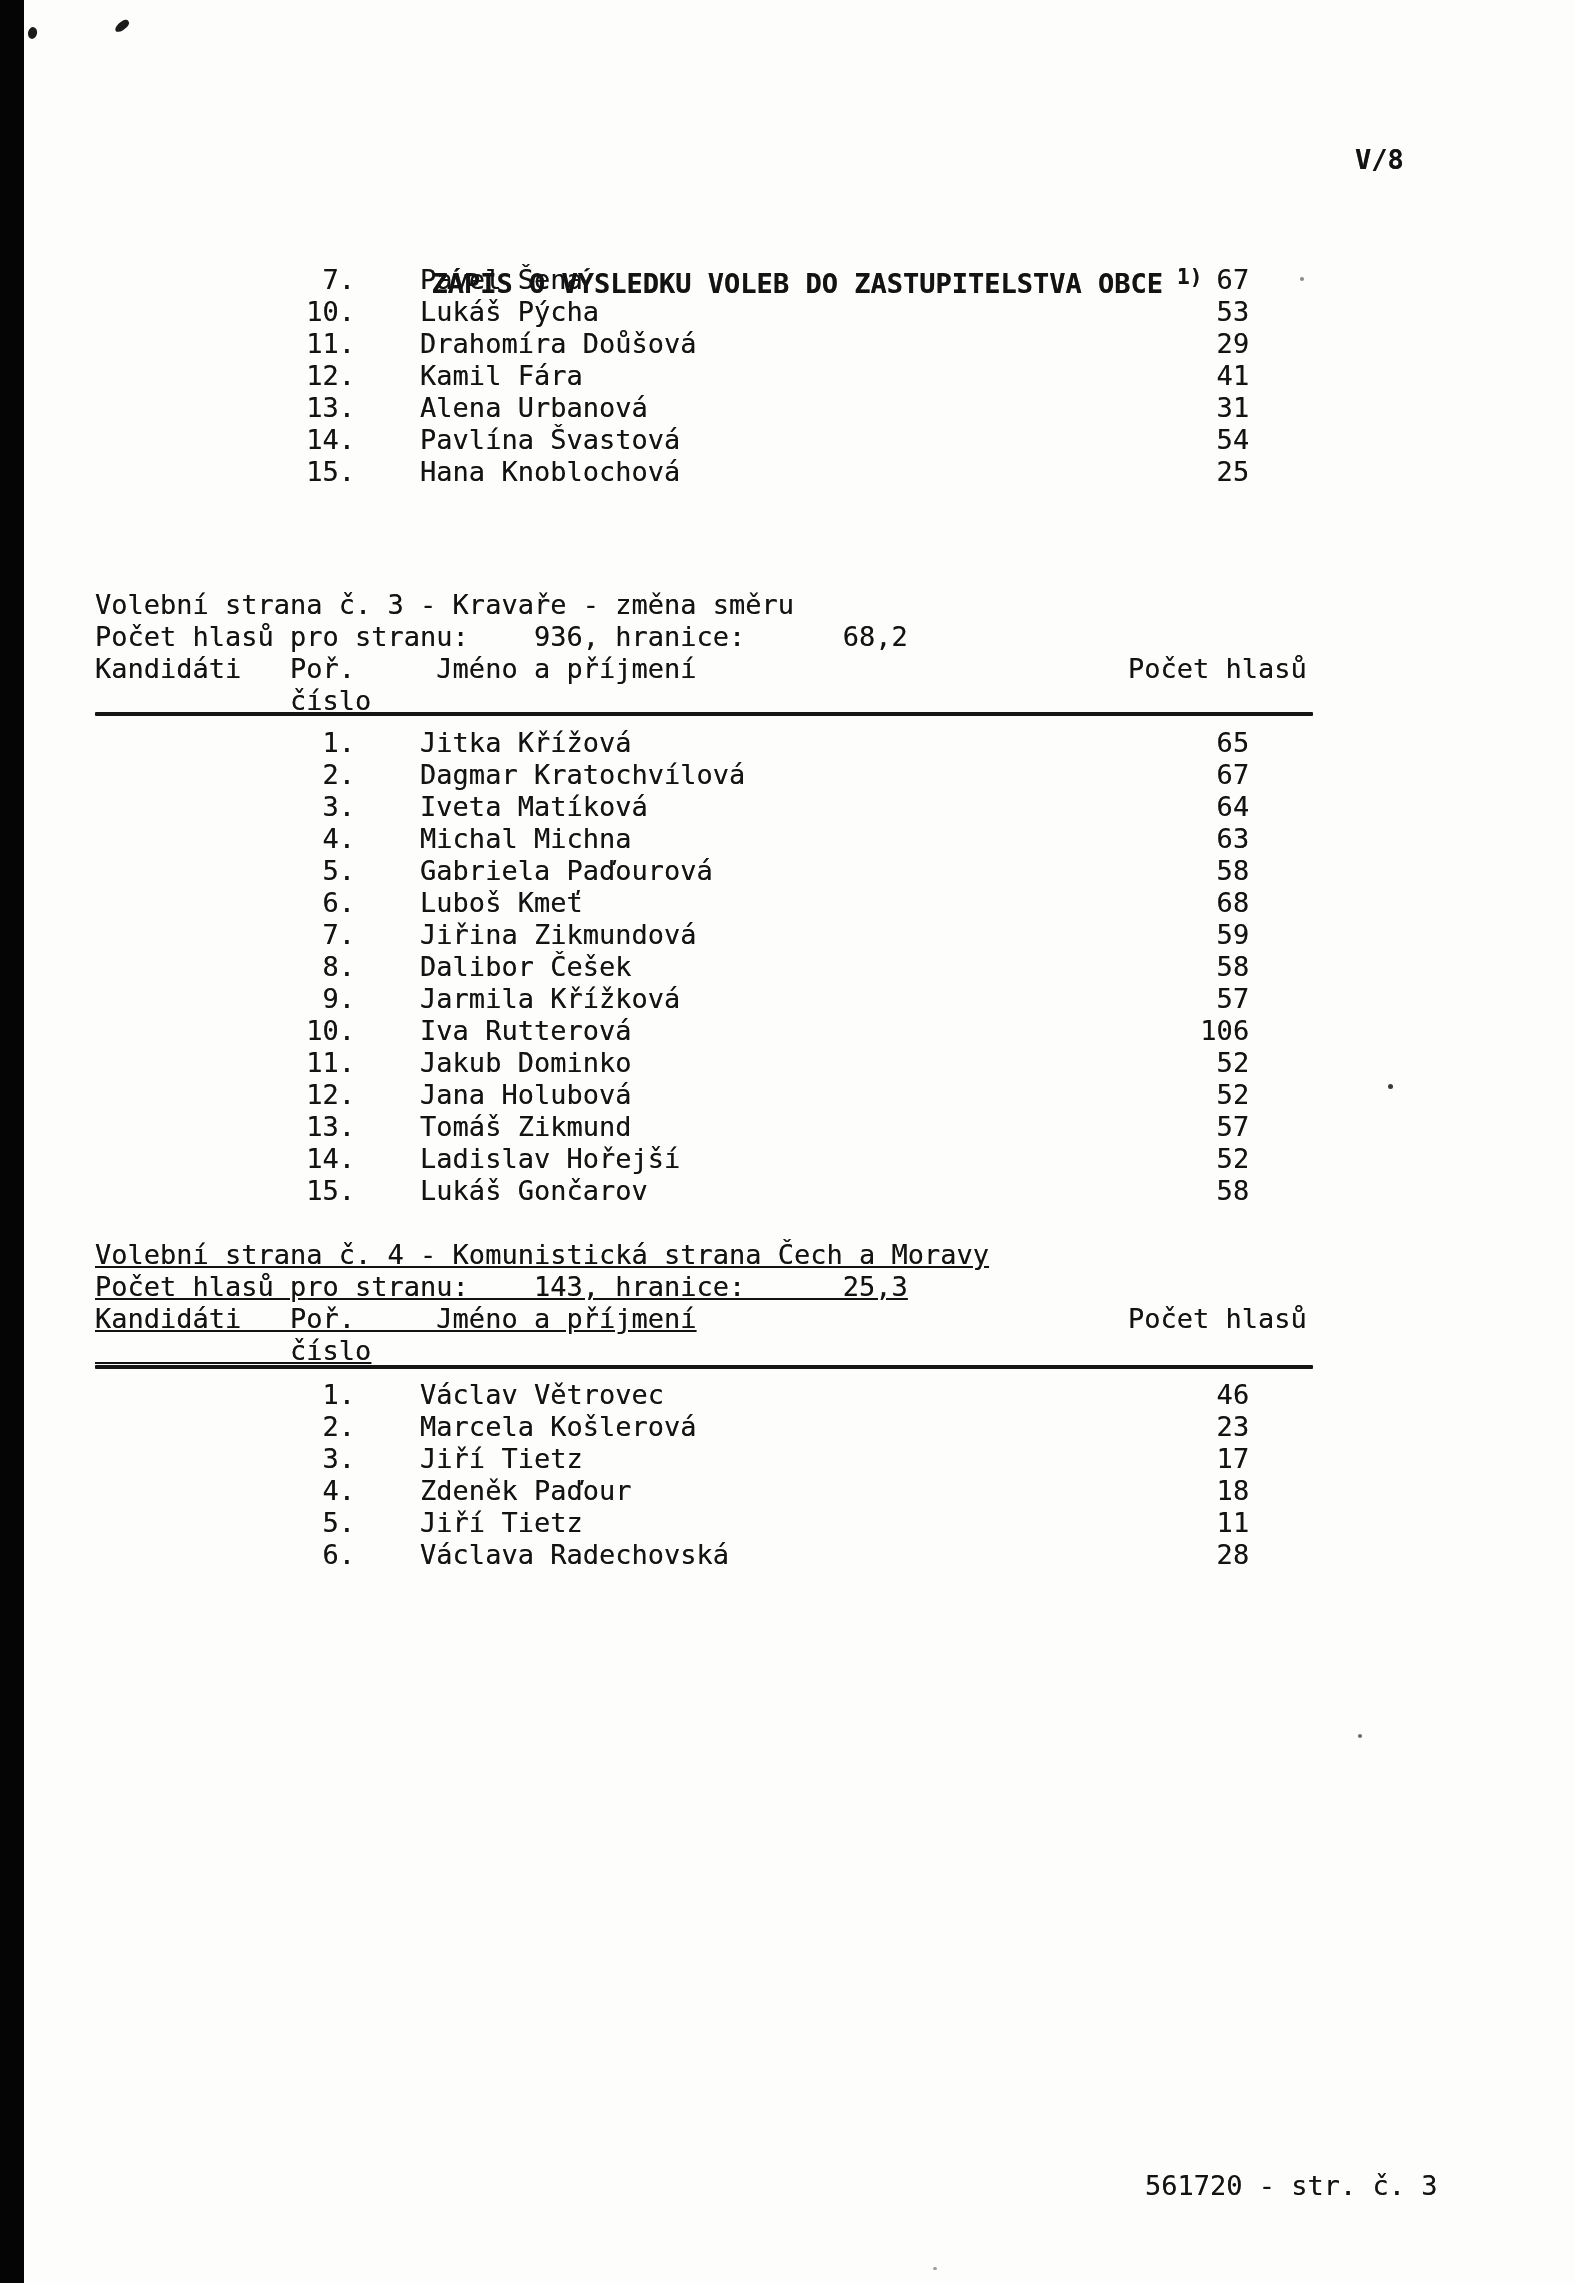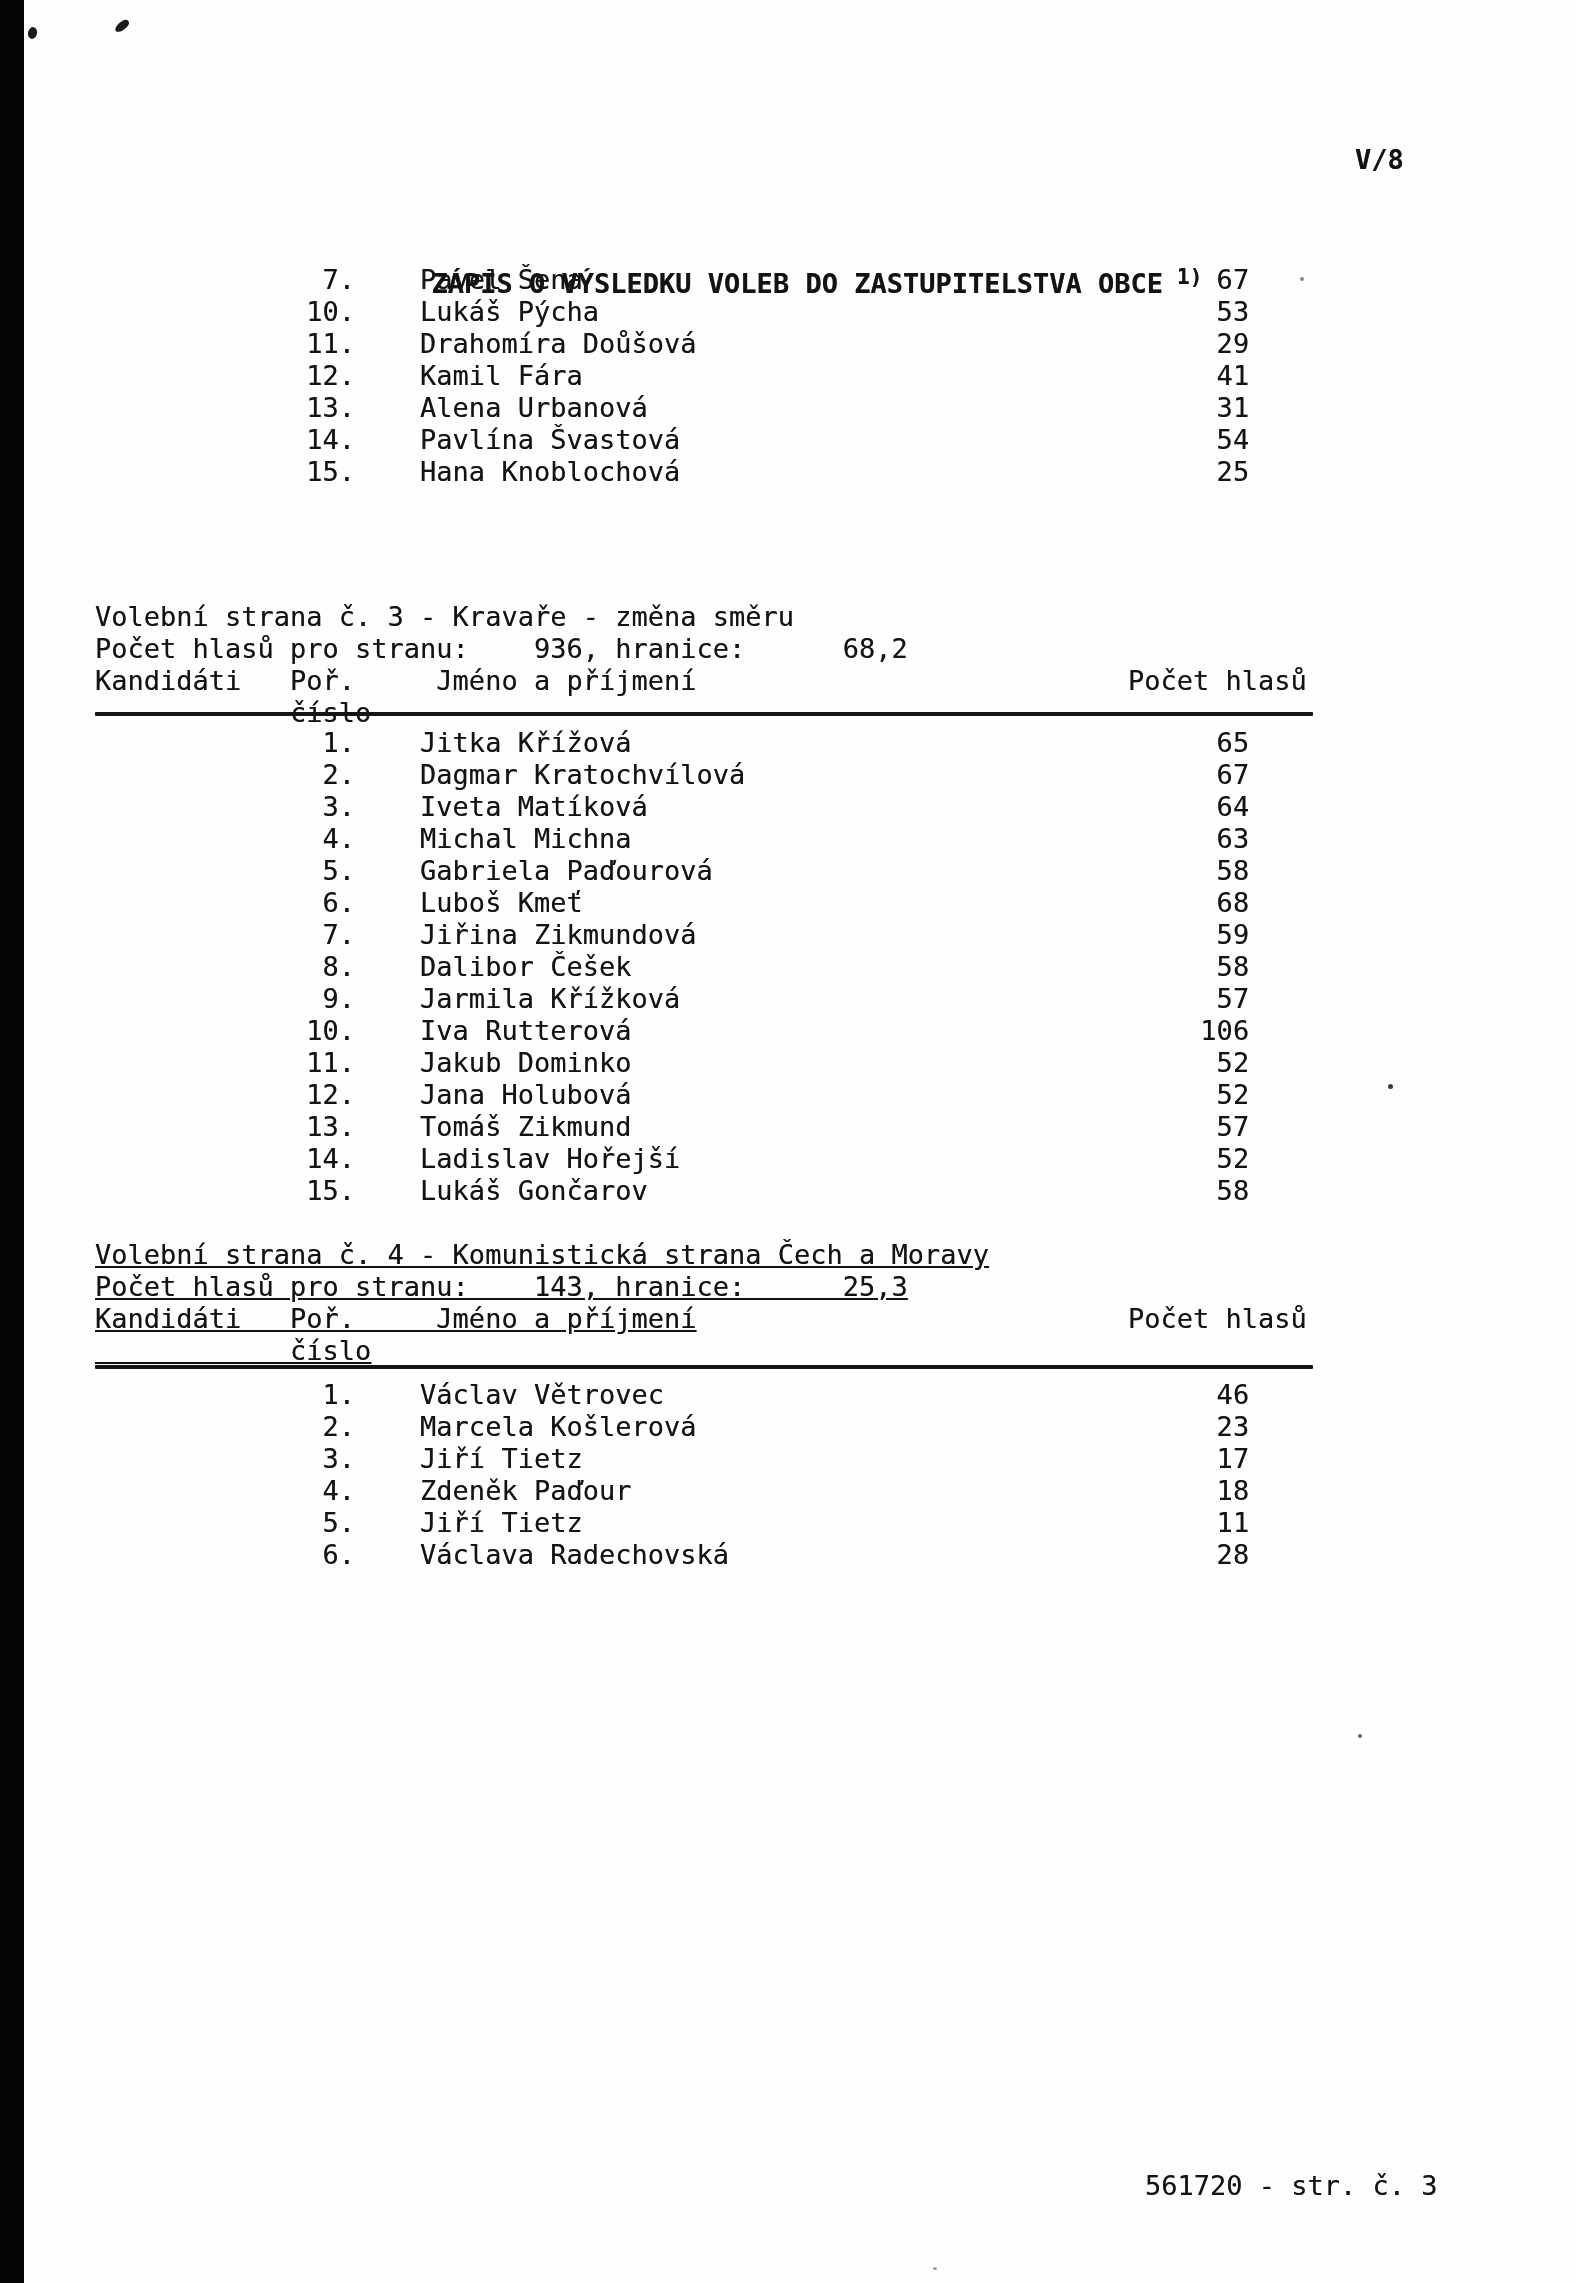--- a/index.html
+++ b/index.html
@@ -46,21 +46,21 @@
 <div class="abs" style="left:95px;top:264px;text-align:center;" id="cont-list">
     <div class="row">              7.    Pavel Šena                                       67</div>
     <div class="row">             10.    Lukáš Pýcha                                      53</div>
     <div class="row">             11.    Drahomíra Doůšová                                29</div>
     <div class="row">             12.    Kamil Fára                                       41</div>
     <div class="row">             13.    Alena Urbanová                                   31</div>
     <div class="row">             14.    Pavlína Švastová                                 54</div>
     <div class="row">             15.    Hana Knoblochová                                 25</div>
   </div>
 
-<div class="abs" style="left:95px;top:589px;margin-top:12px;">
+<div class="abs" style="left:95px;top:589px;">
   <div class="line" id="p0-heading">Volební strana č. 3 - Kravaře - změna směru</div>
   <div class="line" id="p0-stats">Počet hlasů pro stranu:    936, hranice:      68,2</div>
   <div class="line" id="p0-cols">Kandidáti   Poř.     Jméno a příjmení<span class="votes-head">Počet hlasů</span></div>
   <div class="line" id="p0-cols2">            číslo</div>
 </div>
 <div class="rule" style="left:95px;top:712px;width:1218px;"></div>
 <div class="abs" style="left:95px;top:727px;text-align:right;" id="p0-list">
     <div class="row">              1.    Jitka Křížová                                    65</div>
     <div class="row">              2.    Dagmar Kratochvílová                             67</div>
     <div class="row">              3.    Iveta Matíková                                   64</div>

